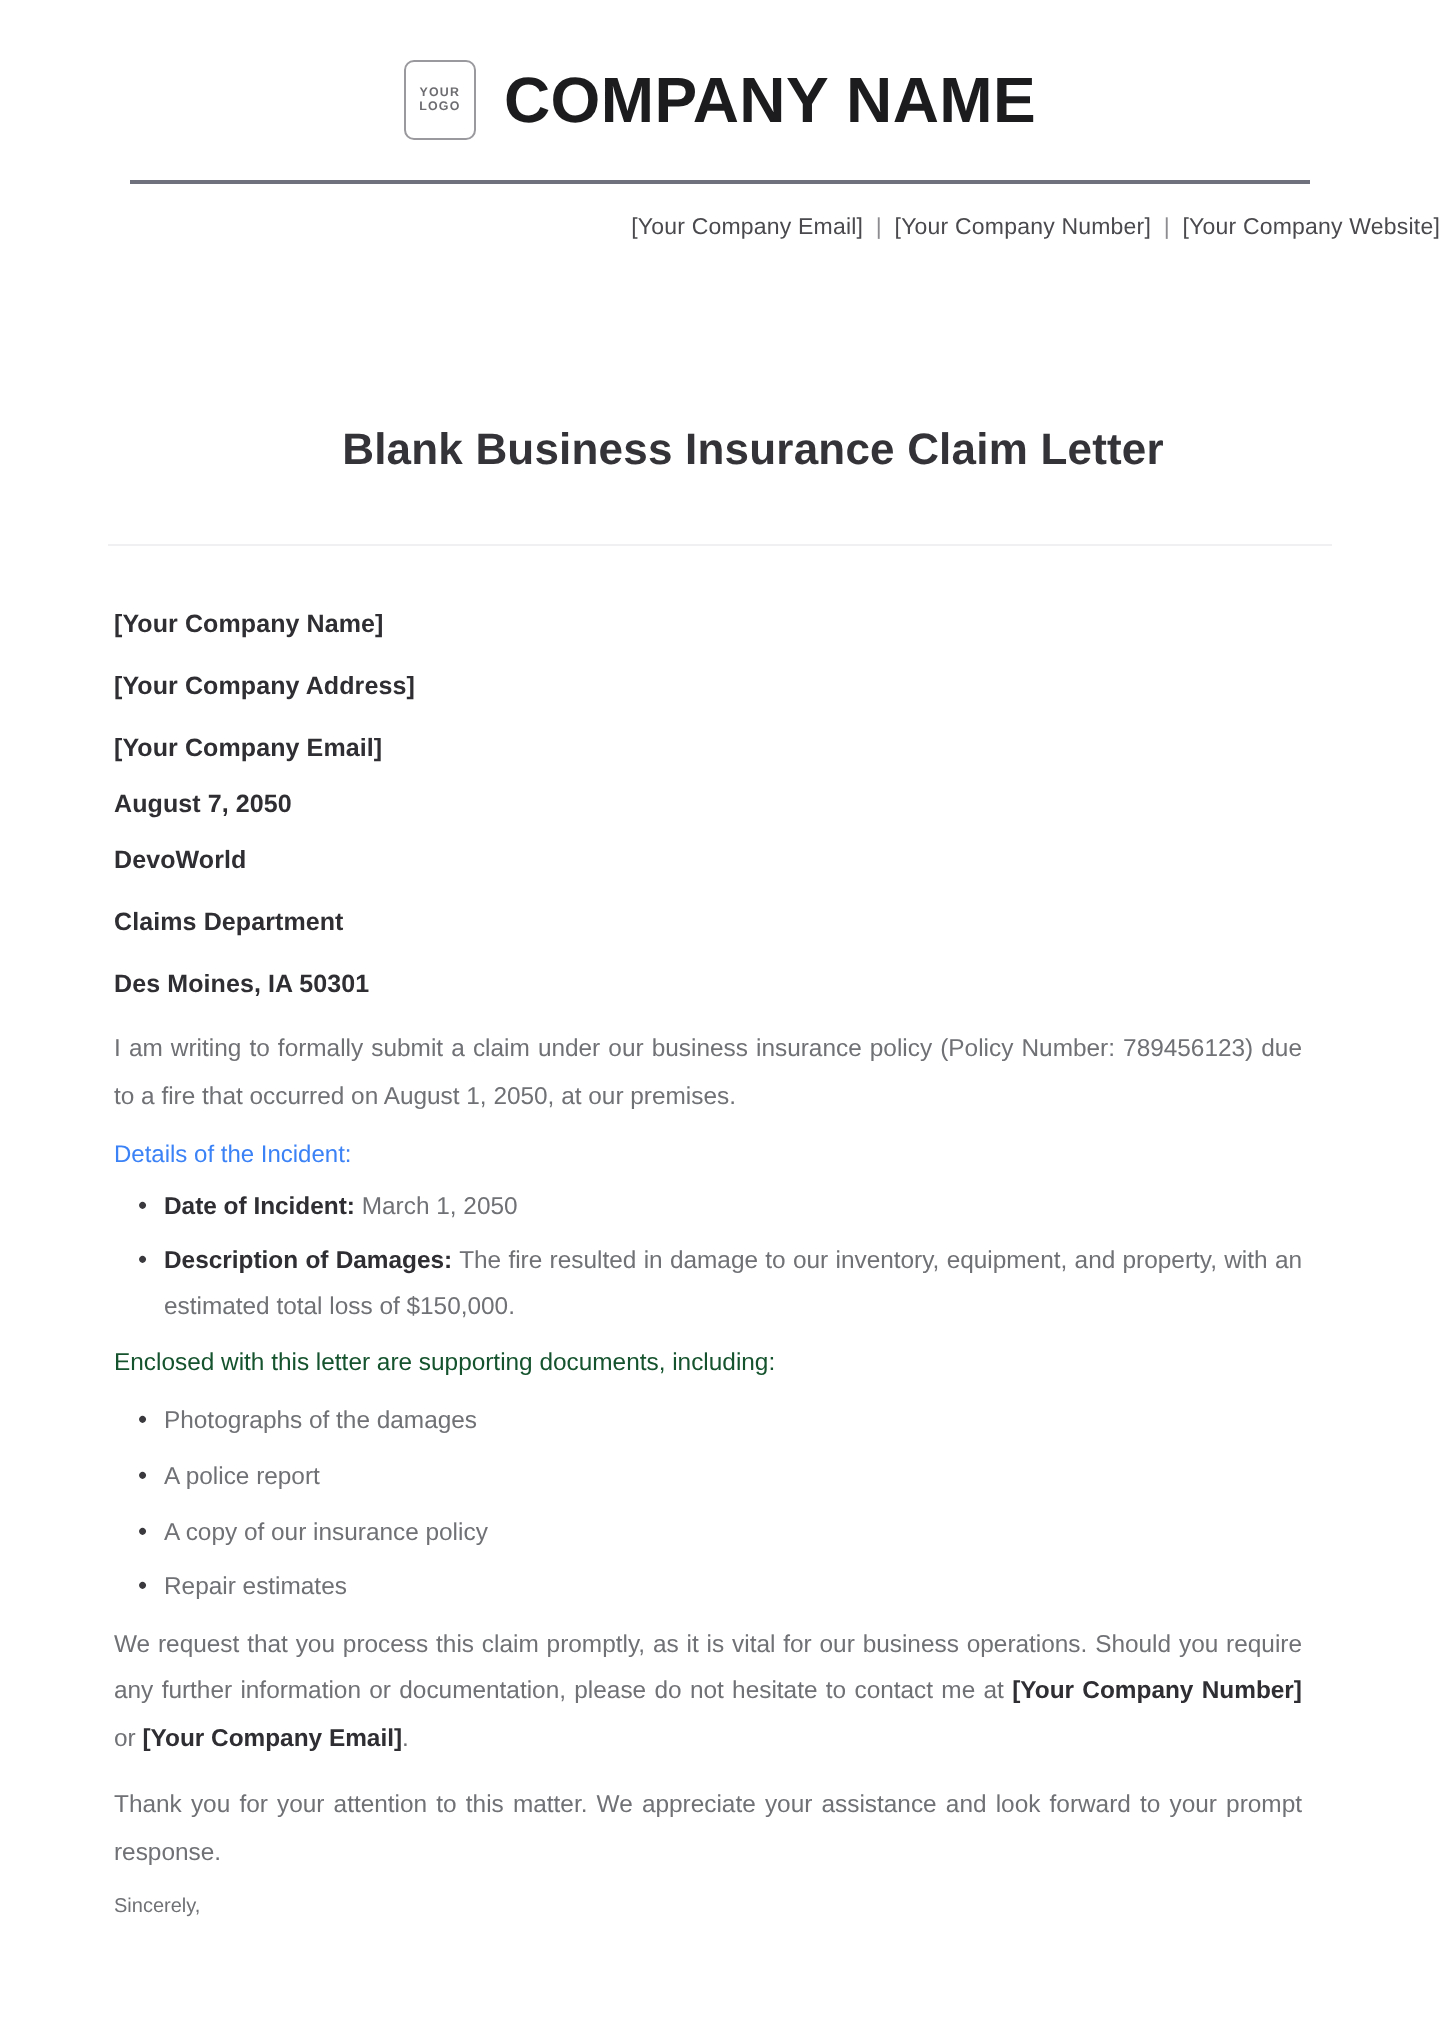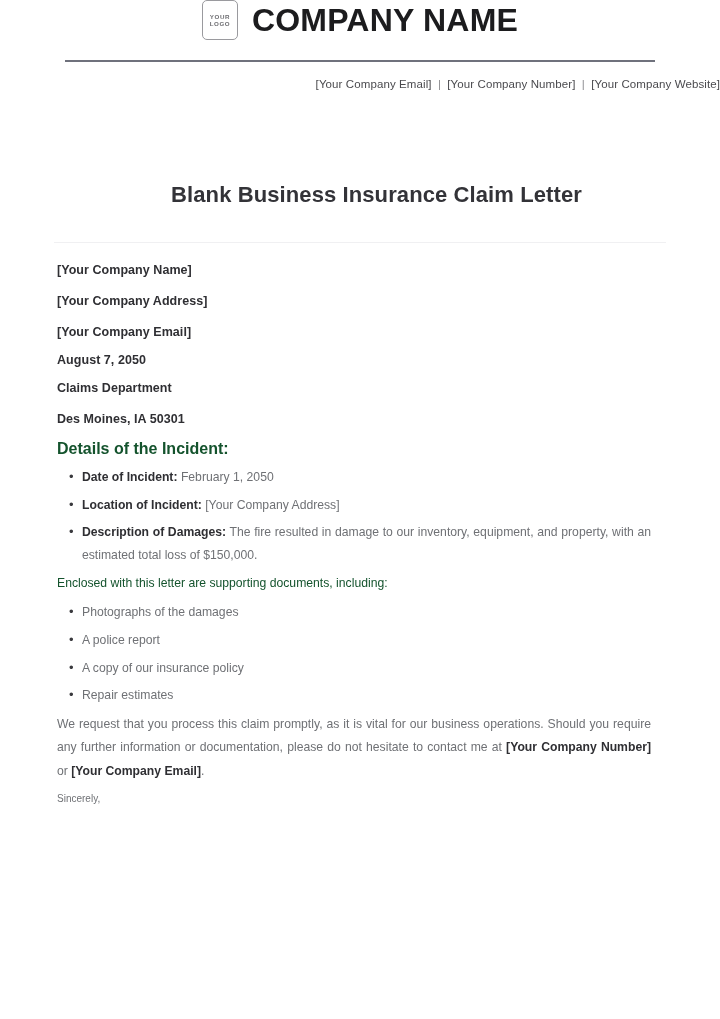--- a/index.html
+++ b/index.html
@@ -18,20 +18,21 @@
   .page {
     width: 720px;
     height: 1019px;
     background: #ffffff;
     position: relative;
     box-sizing: border-box;
   }
 
   
   .letterhead {
+    padding-top: 30px;
     display: flex;
     align-items: center;
     justify-content: center;
     gap: 14px;
   }
   .logo-box {
     width: 34px;
     height: 38px;
     border: 1.5px solid #9a9a9e;
     border-radius: 5px;
@@ -90,21 +91,21 @@
   .title-rule {
     margin: 34px auto 0 auto;
     width: 612px;
     height: 1px;
     background: #f0f0f2;
   }
 
   
   .body-wrap {
     padding: 0 69px 0 57px;
-    margin-top: 20px;
+    margin-top: 32px;
   }
 
   .addr-line {
     font-size: 12.5px;
     font-weight: 700;
     color: #2f2f33;
     margin-bottom: 17px;
     letter-spacing: 0.05px;
   }
   .addr-line.tight {
@@ -127,23 +128,23 @@
     color: #6f7175;
     margin: 0 0 9px 0;
     text-align: justify;
   }
   p.para b {
     color: #2f2f33;
     font-weight: 700;
   }
 
   .section-label {
-    font-size: 16px;
-    font-weight: 700;
-    color: #14532d;
+    font-size: 12px;
+    font-weight: 400;
+    color: #3b82f6;
     margin: 4px 0 8px 0;
   }
 
   ul.bullets {
     list-style: none;
     margin: 0 0 6px 0;
     padding: 0 0 0 12px;
   }
   ul.bullets li {
     font-size: 12.2px;
@@ -206,50 +207,49 @@
 
   <div class="doc-title">Blank Business Insurance Claim Letter</div>
   <div class="title-rule"></div>
 
   <div class="body-wrap">
 
     <div class="addr-line">[Your Company Name]</div>
     <div class="addr-line">[Your Company Address]</div>
     <div class="addr-line tight">[Your Company Email]</div>
     <div class="addr-line tight">August 7, 2050</div>
+    <div class="addr-line">DevoWorld</div>
     <div class="addr-line">Claims Department</div>
     <div class="addr-line tight">Des Moines, IA 50301</div>
 
 
+    <p class="para">I am writing to formally submit a claim under our business insurance policy (Policy Number: 789456123) due to a fire that occurred on August 1, 2050, at our premises.</p>
 
     <div class="section-label">Details of the Incident:</div>
 
     <ul class="bullets">
       <li>
         <b>Date of Incident:</b>
-        <span>February 1, 2050</span>
-      </li>
-      <li>
-        <b>Location of Incident:</b>
-        <span>[Your Company Address]</span>
+        <span>March 1, 2050</span>
       </li>
       <li>
         <b>Description of Damages:</b>
         <span>The fire resulted in damage to our inventory, equipment, and property, with an estimated total loss of $150,000.</span>
       </li>
     </ul>
 
     <div class="lead-in">Enclosed with this letter are supporting documents, including:</div>
 
     <ul class="bullets">
       <li>Photographs of the damages</li>
       <li>A police report</li>
       <li>A copy of our insurance policy</li>
       <li>Repair estimates</li>
     </ul>
 
     <p class="para"><span>We request that you process this claim promptly, as it is vital for our business operations. Should you require any further information or documentation, please do not hesitate to contact me at </span><b>[Your Company Number]</b><span> or </span><b>[Your Company Email]</b><span>.</span></p>
 
+    <p class="para">Thank you for your attention to this matter. We appreciate your assistance and look forward to your prompt response.</p>
 
     <div class="closing">Sincerely,</div>
 
   </div>
 </div>
 
 </body></html>

